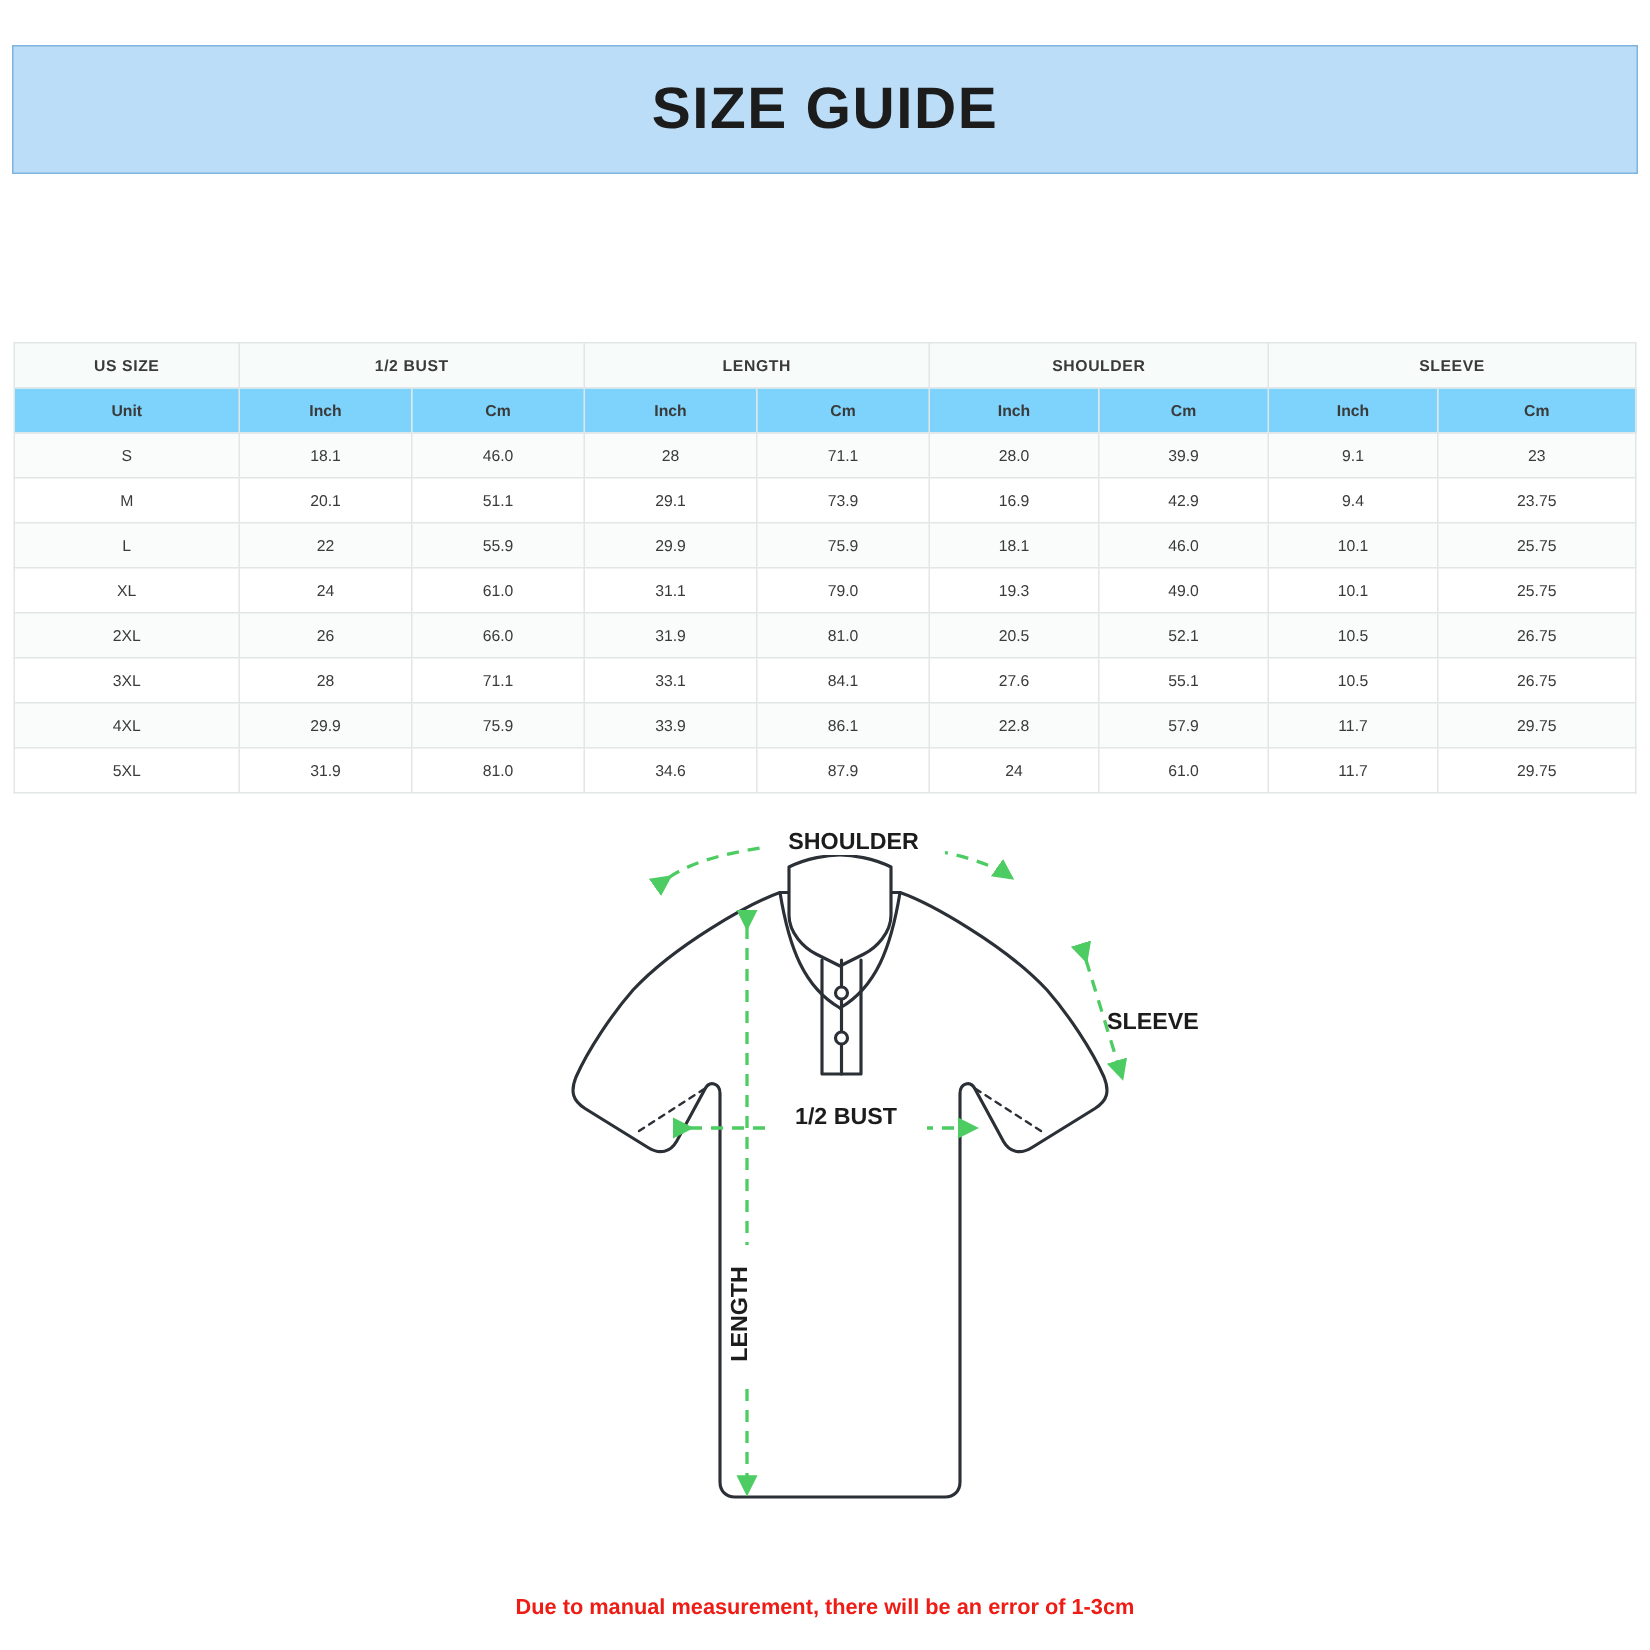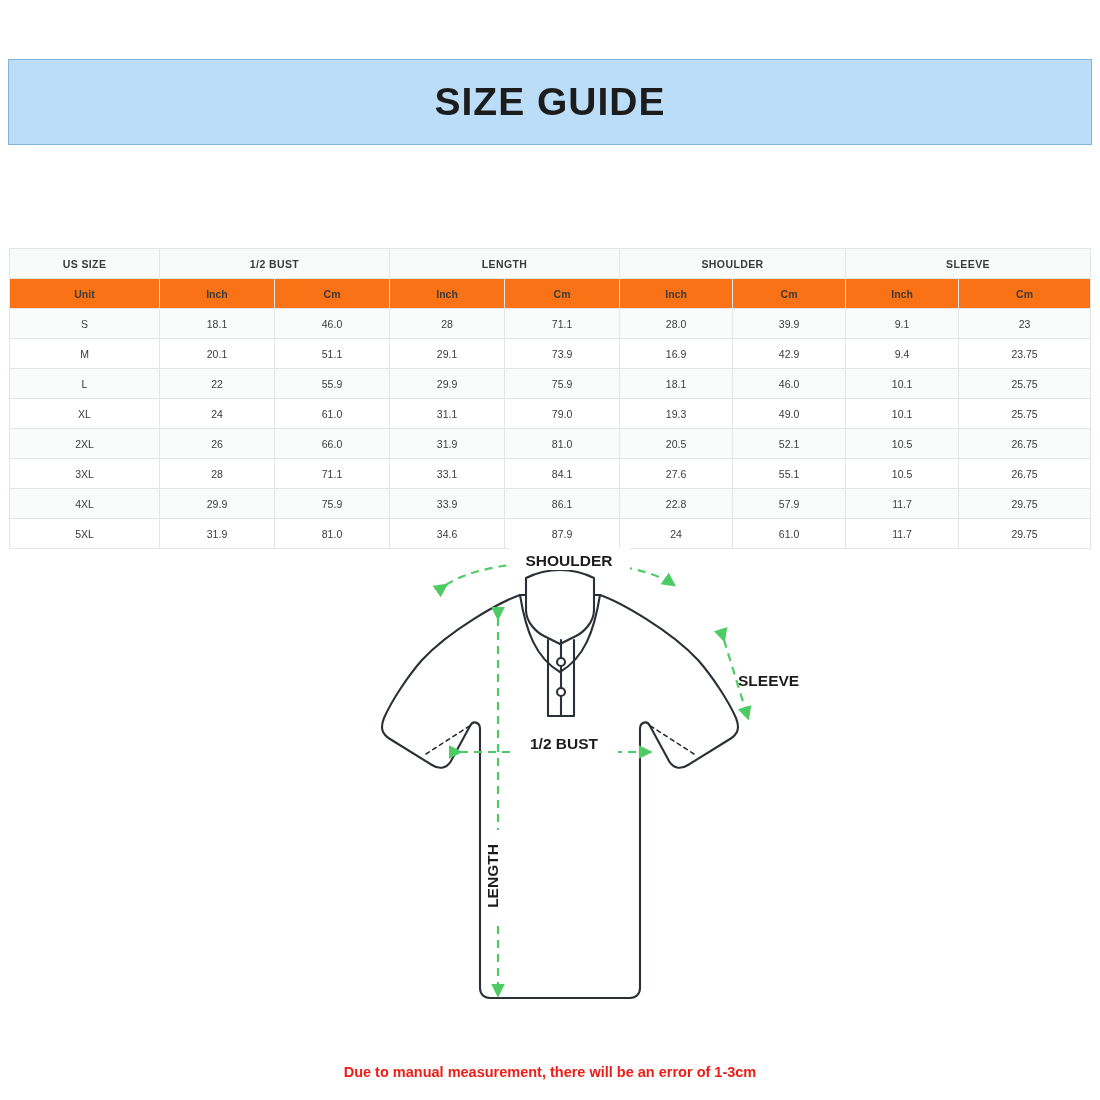--- a/index.html
+++ b/index.html
@@ -13,21 +13,21 @@
     font-family: "Liberation Sans", sans-serif;
     color: #222;
     position: relative;
     overflow: hidden;
   }
 
   
   .banner {
     position: absolute;
     left: 8px;
-    top: 59px;
+    top: 30px;
     width: 1084px;
     height: 86px;
     background: #bbddf7;
     border: 1px solid #7fb4de;
     box-sizing: border-box;
     display: flex;
     align-items: center;
     justify-content: center;
   }
   .banner-title {
@@ -41,41 +41,40 @@
   .table-wrap {
     position: absolute;
     left: 9px;
     top: 228px;
     width: 1081px;
   }
   table.size-table {
     border-collapse: collapse;
     width: 100%;
     table-layout: fixed;
-    margin-top: 20px;
   }
   table.size-table th,
   table.size-table td {
     border: 1px solid #e2e6e6;
     text-align: center;
     font-size: 10.5px;
     color: #3a3a3a;
     height: 29px;
     padding: 0;
     font-weight: normal;
   }
   table.size-table thead tr.group-row th {
     background: #f7fbfa;
     font-weight: bold;
     font-size: 10.5px;
     letter-spacing: 0.4px;
     height: 29px;
   }
   table.size-table thead tr.unit-row th {
-    background: #f97316;
+    background: #7dd3fc;
     font-weight: bold;
     font-size: 10.5px;
     height: 29px;
   }
   table.size-table tbody tr:nth-child(odd) td {
     background: #fafcfc;
   }
   table.size-table tbody tr:nth-child(even) td {
     background: #ffffff;
   }

